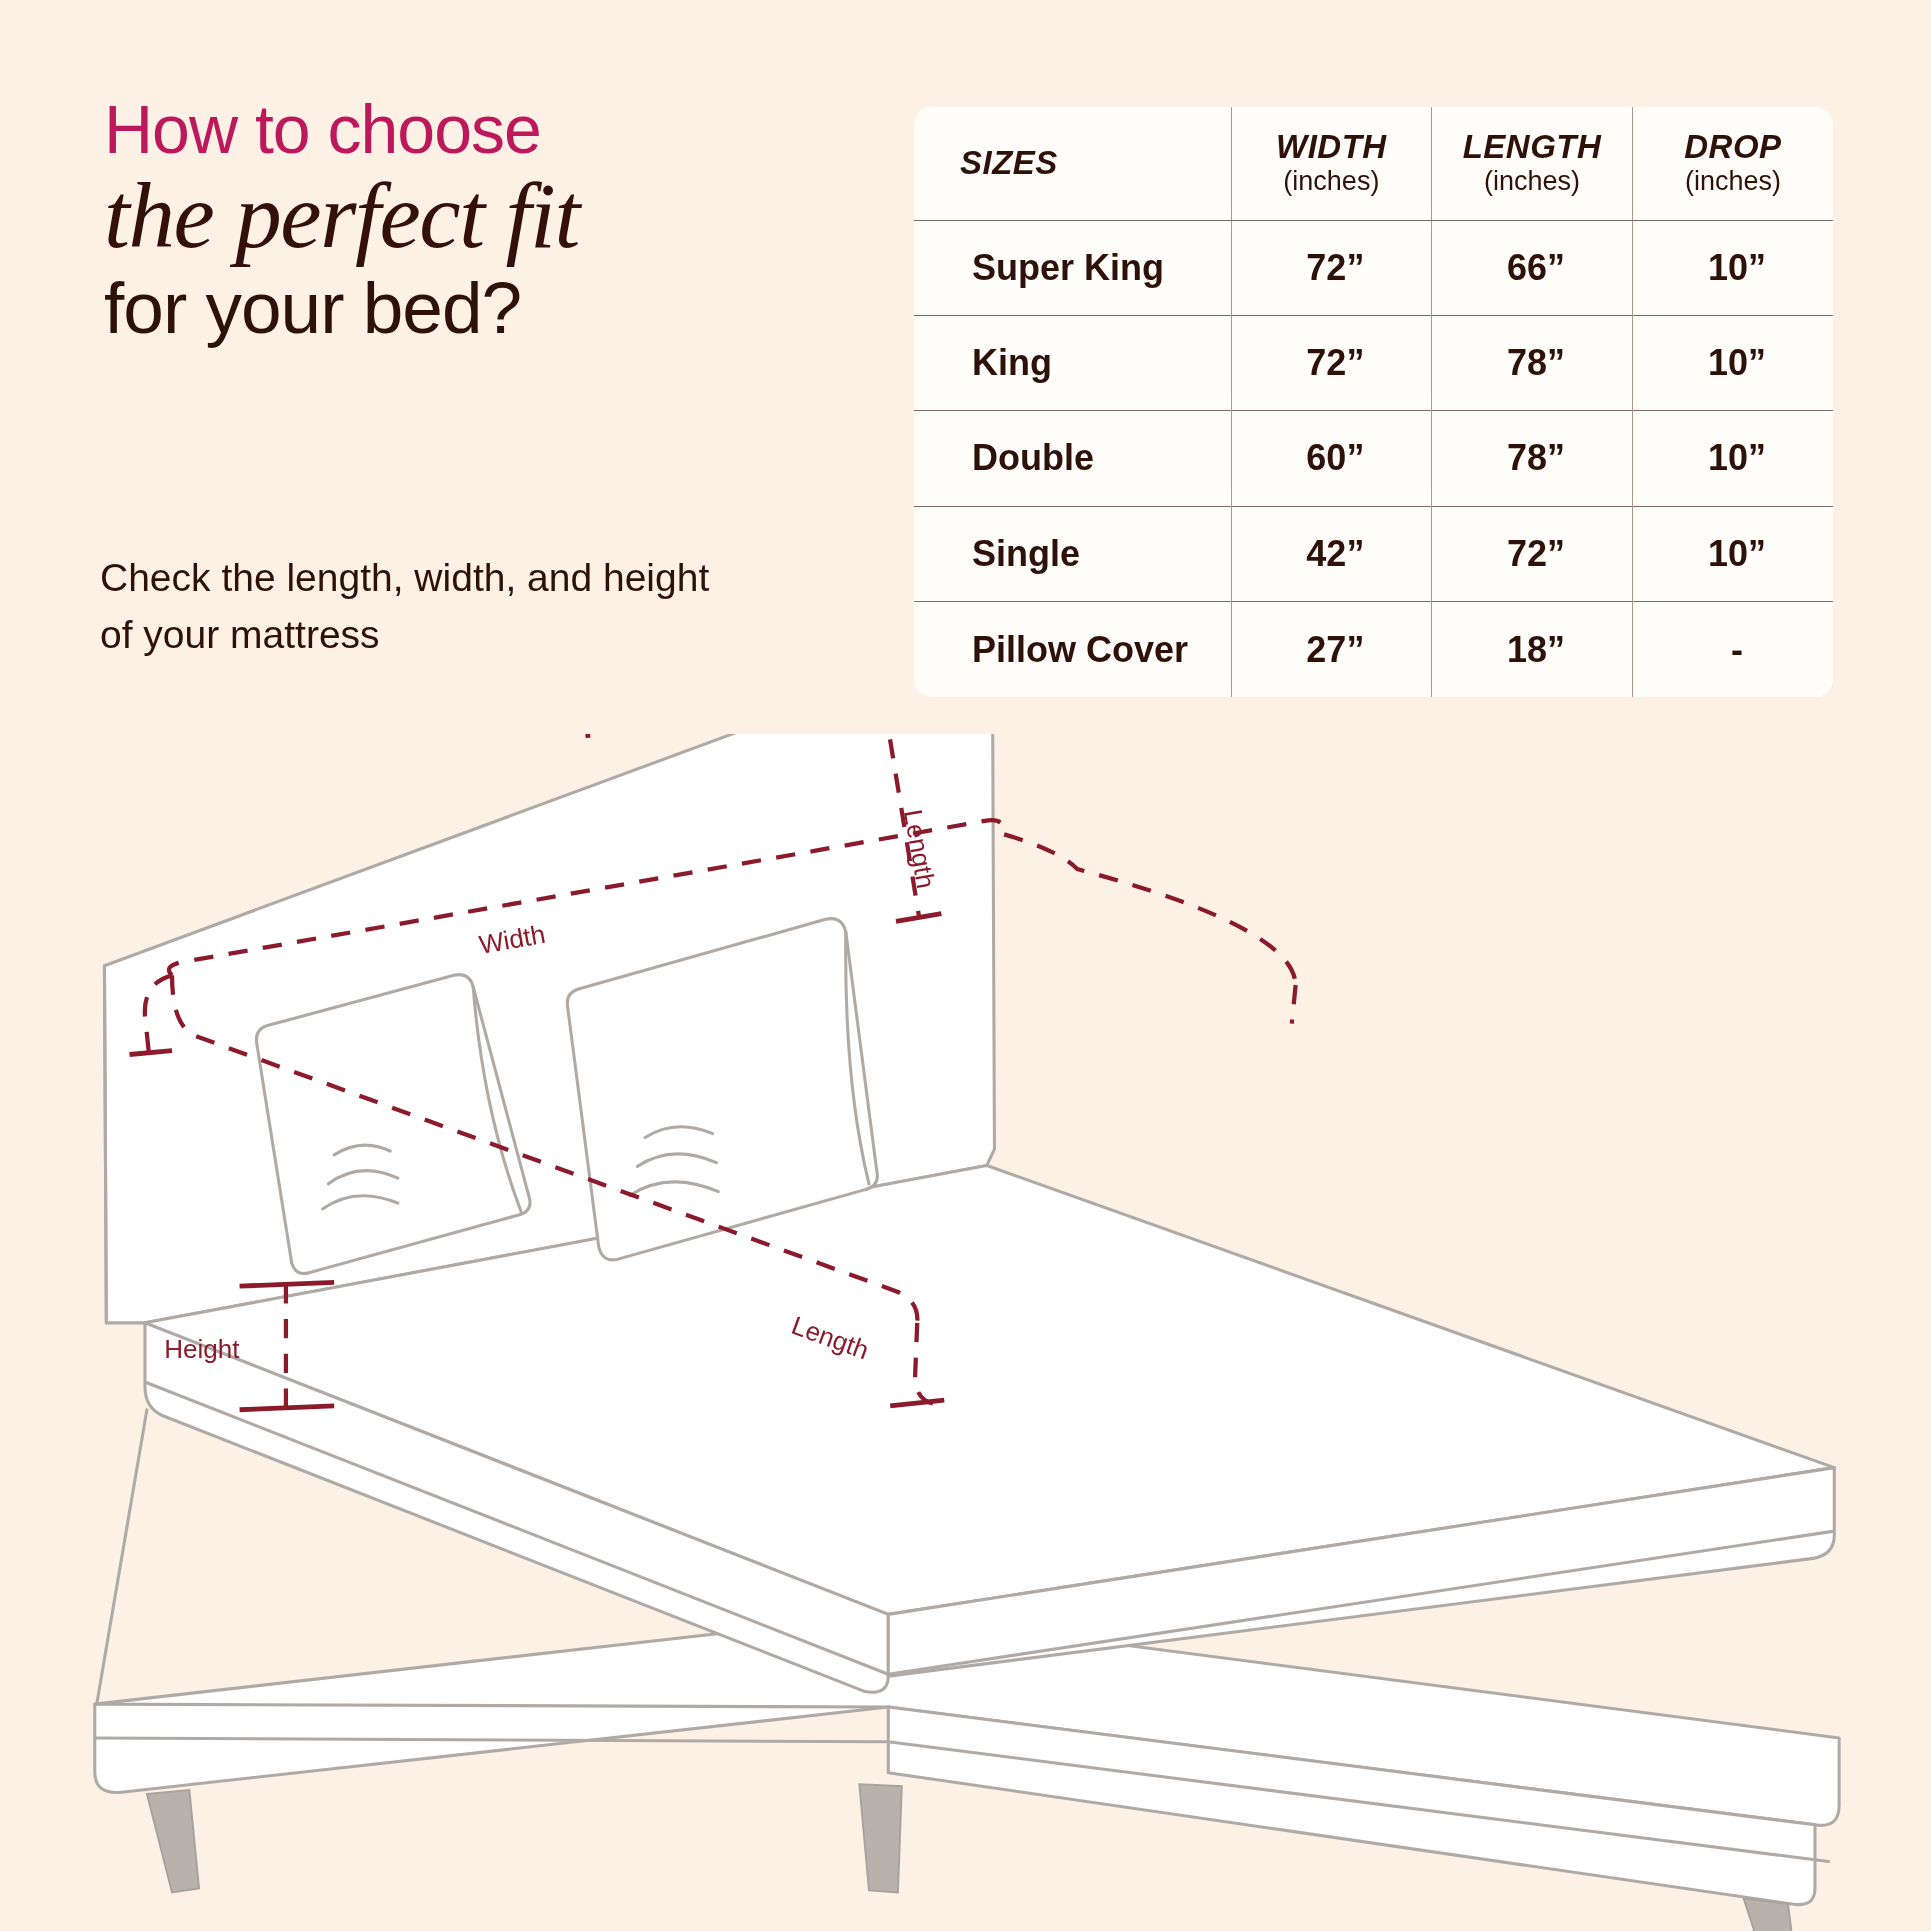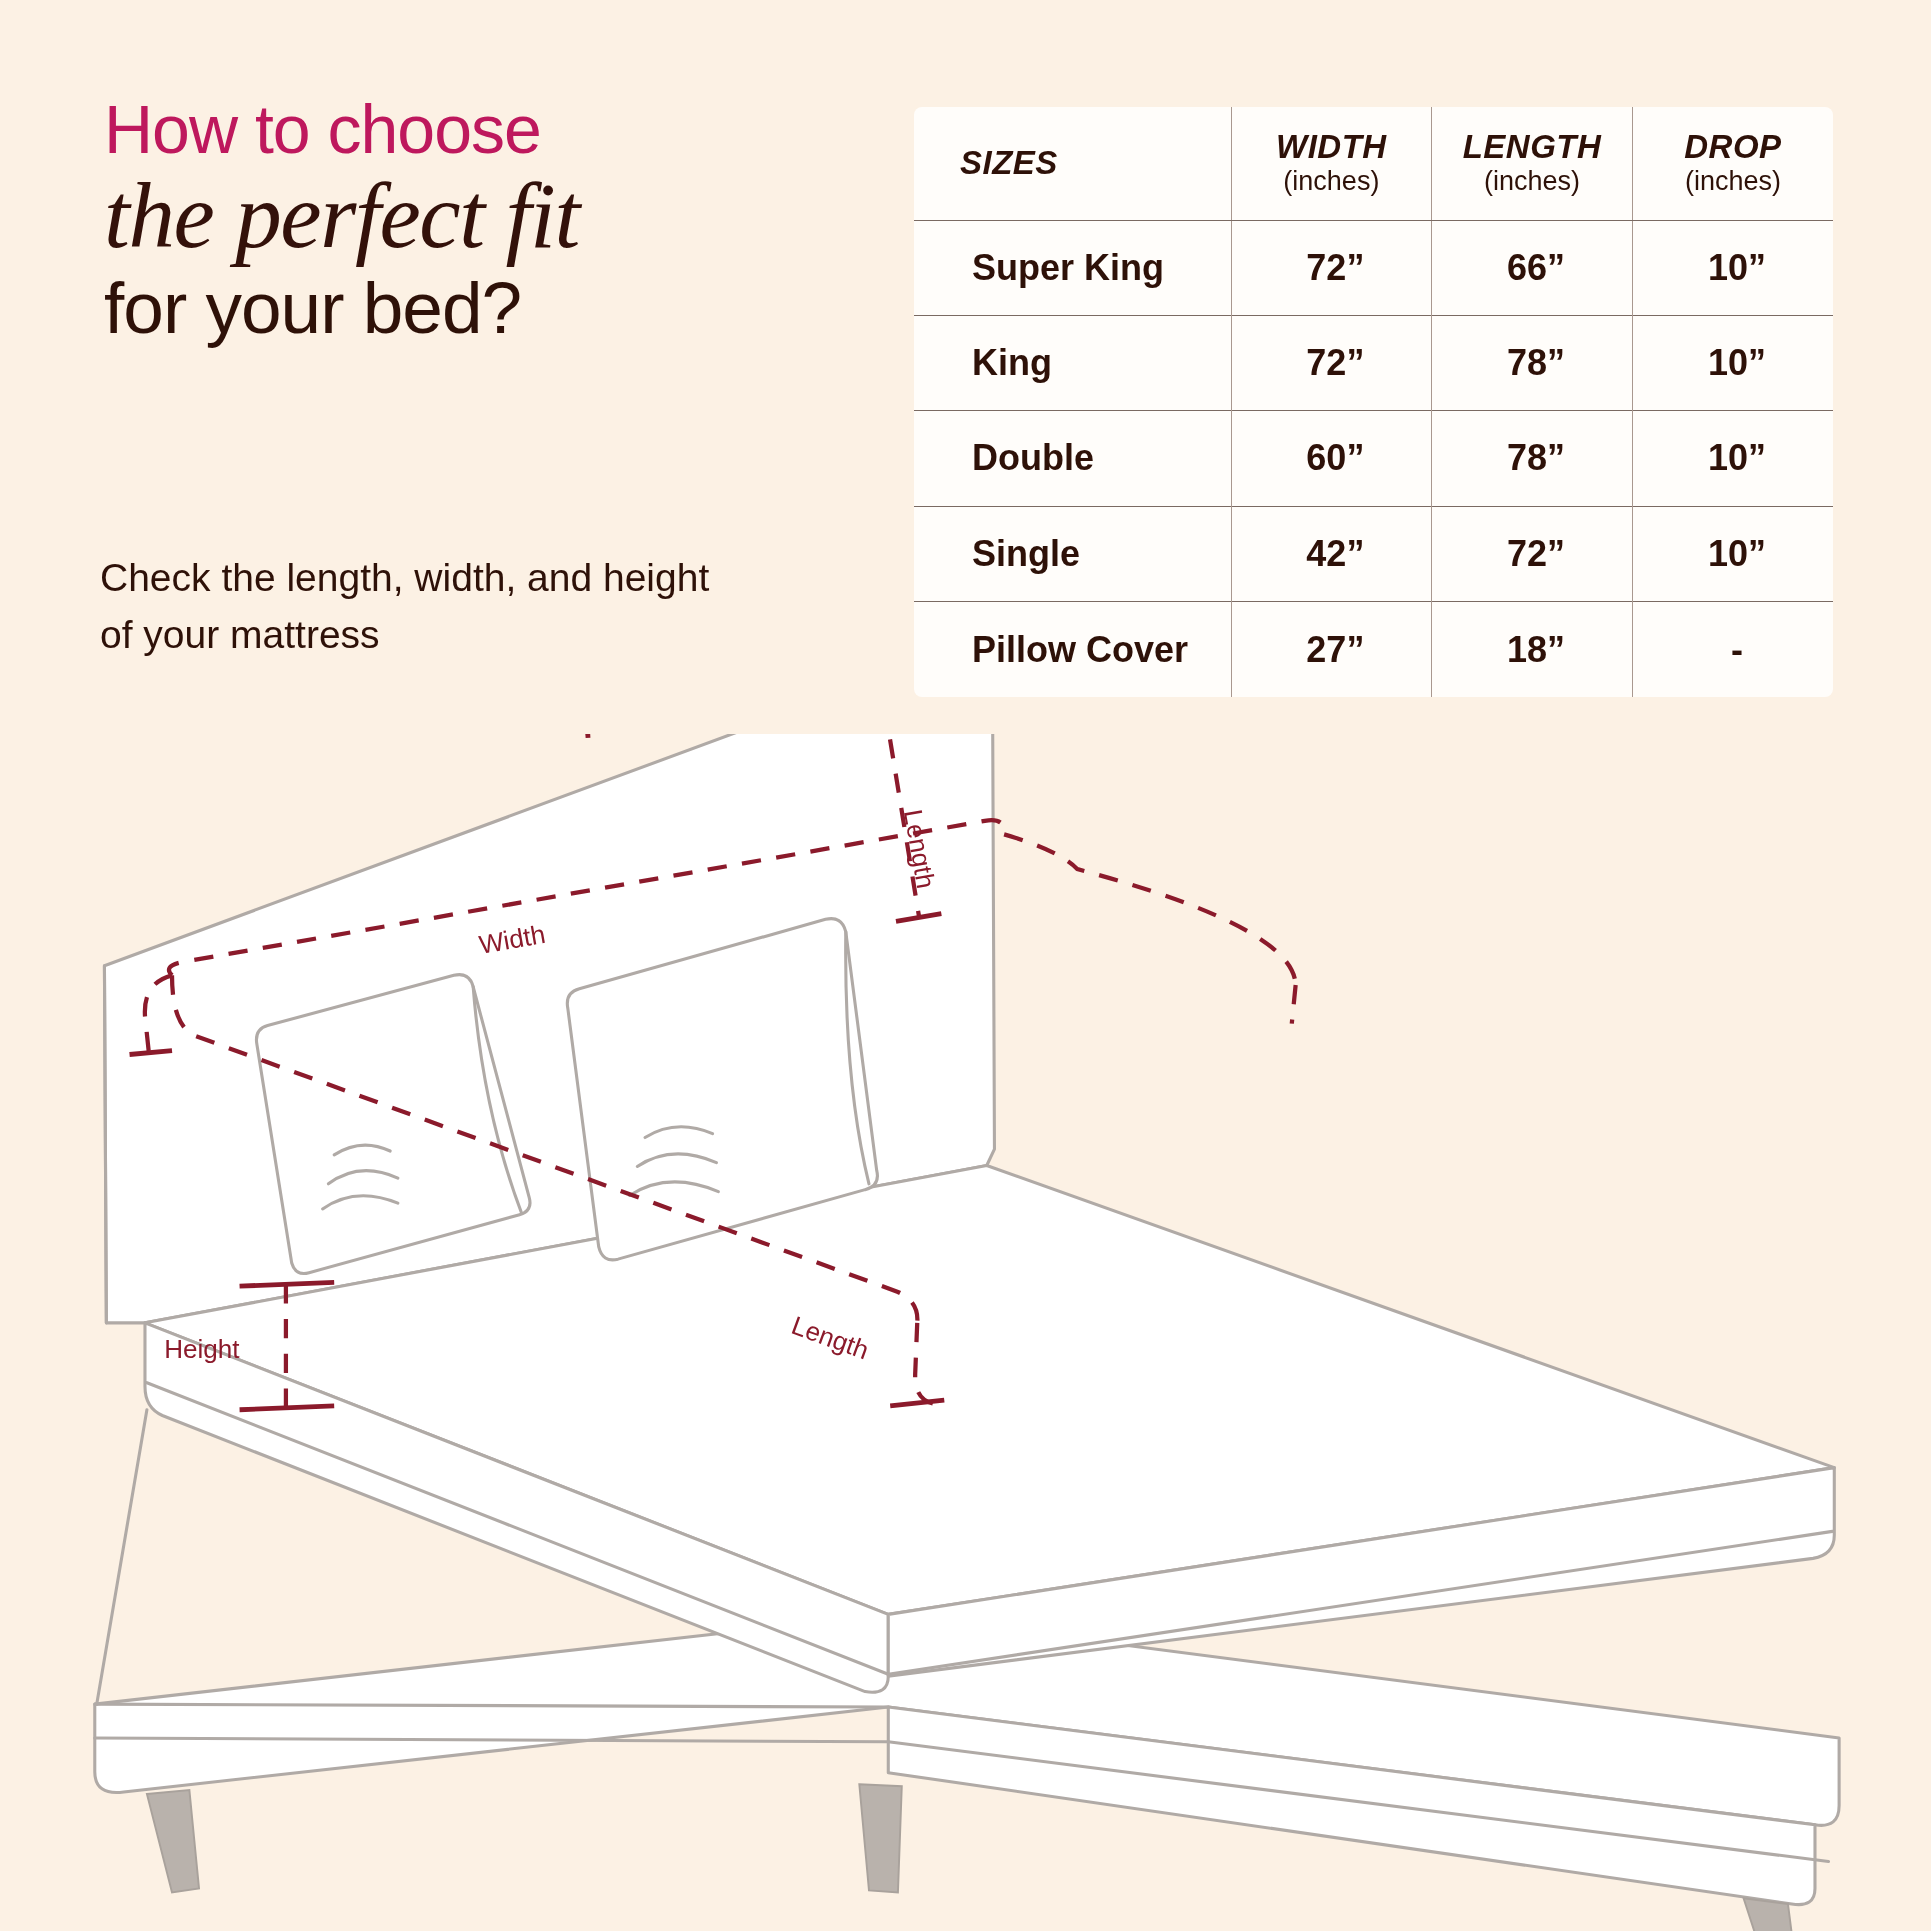--- a/index.html
+++ b/index.html
@@ -32,21 +32,21 @@
   #subtitle {
     position:absolute; left:100px; top:550px; width:637px;
     font-size:39px; line-height:1.45; color:#2e1108; font-weight:400;
   }
 
   
   #size-table {
     position:absolute; left:914px; top:107px;
     width:919px; height:590px;
     background:#fffdfa;
-    border-radius:8px;
+    border-radius:18px;
     overflow:hidden;
   }
   table { width:100%; height:100%; border-collapse:collapse; table-layout:fixed; }
   th, td { text-align:center; vertical-align:middle; }
   col.c-size { width:34.5%; }
   col.c-num  { width:21.833%; }
 
   thead th {
     height:113px;
     border-bottom:1.4px solid #7a6a62;

